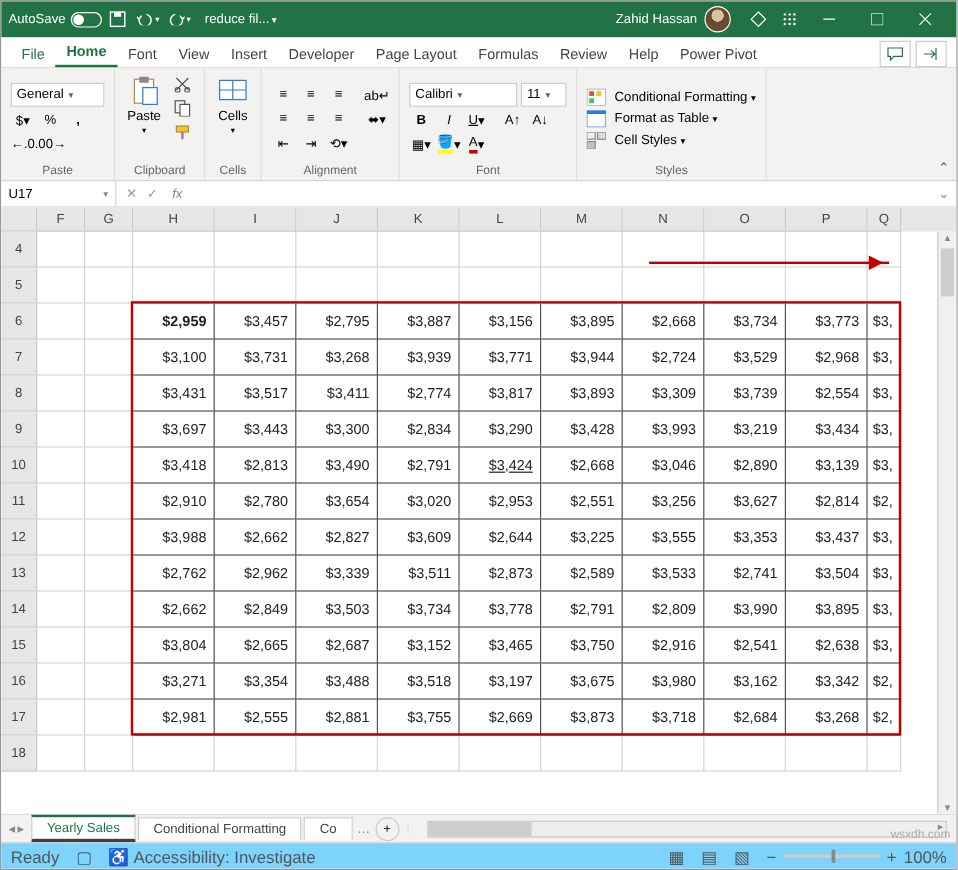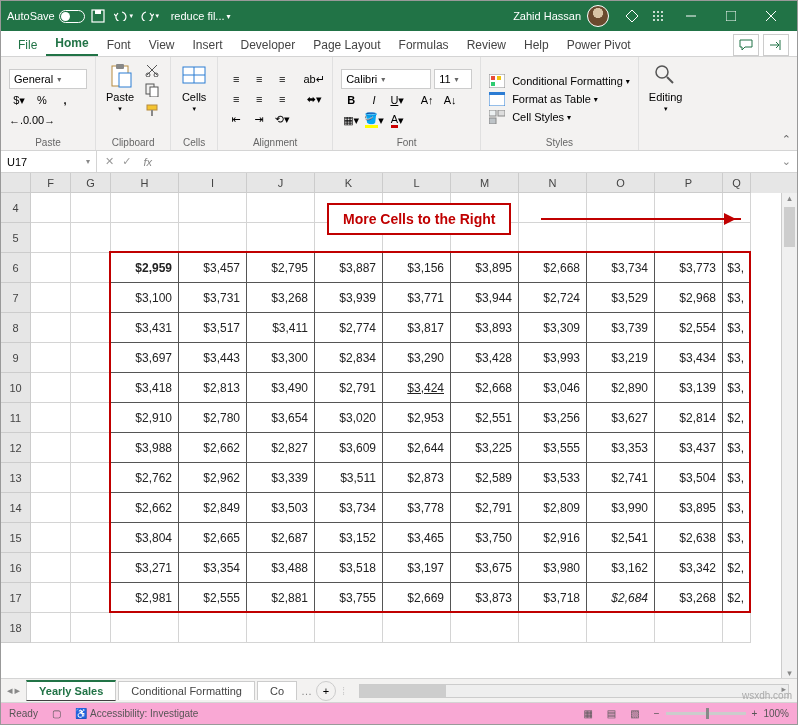--- a/index.html
+++ b/index.html
@@ -46,25 +46,25 @@
 .cells { position: relative; }
 .crow { display: flex; height: 30px; }
 .cell { border-right: 1px solid #d4d4d4; border-bottom: 1px solid #d4d4d4; display: flex; align-items: center; justify-content: flex-end; padding: 0 6px; font-size: 12px; color: #222; }
 .callout { position: absolute; border: 2px solid #c00000; color: #c00000; font-weight: 600; font-size: 14px; padding: 6px 14px; background: #fff; z-index: 5; }
 .arrow-r { position: absolute; height: 2px; background: #c00000; z-index: 4; }
 .arrow-r::after { content: ""; position: absolute; right: -1px; top: -5px; border: 6px solid transparent; border-left: 12px solid #c00000; }
 .redbox { position: absolute; border: 2px solid #c00000; z-index: 3; pointer-events: none; }
 .sheet-tabs { height: 24px; border-top: 1px solid #d4d4d4; display: flex; align-items: center; font-size: 11px; background: #f3f2f1; }
 .st-nav { display: flex; gap: 2px; padding: 0 6px; color: #888; }
 .stab { padding: 3px 12px; border: 1px solid #ccc; border-bottom: none; background: #fff; margin-right: 2px; cursor: pointer; color: #444; }
-.stab.active { background: #fff; border-bottom: 1px solid #404040; color: #217346; font-weight: 700; border-top: 2px solid #217346; }
+.stab.active { background: #fff; border-bottom: 3px solid #404040; color: #217346; font-weight: 400; border-top: 2px solid #217346; }
 .st-add { width: 20px; height: 20px; border: 1px solid #ccc; border-radius: 50%; display: flex; align-items: center; justify-content: center; cursor: pointer; margin-left: 4px; }
 .hscroll { flex: 1; margin: 0 8px; height: 14px; background: #eee; border: 1px solid #ccc; position: relative; }
 .hscroll .thumb { position: absolute; left: 0; width: 20%; height: 100%; background: #cdcdcd; }
-.statusbar { height: 22px; background: #f9a8d4; border-top: 1px solid #d4d4d4; display: flex; align-items: center; font-size: 10px; padding: 0 8px; color: #555; gap: 14px; }
+.statusbar { height: 22px; background: #7dd3fc; border-top: 1px solid #d4d4d4; display: flex; align-items: center; font-size: 14px; padding: 0 8px; color: #555; gap: 14px; }
 .statusbar .spacer { flex: 1; }
 .zoom { display: flex; align-items: center; gap: 6px; }
 .zslider { width: 80px; height: 3px; background: #ccc; position: relative; }
 .zslider::after { content: ""; position: absolute; left: 50%; top: -4px; width: 3px; height: 11px; background: #888; }
 .watermark { position: absolute; right: 6px; bottom: 24px; font-size: 10px; color: #aaa; z-index: 10; }
 svg { display: block; }
 </style>
 </head>
 <body>
 
@@ -312,30 +312,20 @@
             <rect x="9" y="0" width="7" height="6" fill="#ddd" stroke="#888"></rect>
             <rect x="0" y="8" width="7" height="6" fill="#bdc3c7" stroke="#888"></rect>
           </svg>
           <span style="margin-left:4px">Cell Styles</span>
           <span class="dd" style="font-size:8px">▾</span>
         </div>
     </div>
     <div class="rgroup-label">Styles</div>
   </div>
   <div class="rgroup" style="border-right:none">
-    <div class="rg-body">
-      <div class="btn-lg">
-        <svg class="ico" width="22" height="22">
-            <circle cx="9" cy="9" r="6" fill="none" stroke="#555" stroke-width="1.5"></circle>
-            <line x1="14" y1="14" x2="20" y2="20" stroke="#555" stroke-width="2"></line>
-          </svg>
-        <span>Editing</span>
-          <span style="font-size:7px">▾</span>
-      </div>
-    </div>
     <div class="rgroup-label"></div>
   </div>
   <div class="collapse">⌃</div>
 </div>
 
 <div class="namebox-row">
   <div class="namebox">
       <span>U17</span>
       <span style="font-size:8px;color:#888">▾</span>
     </div>
@@ -376,21 +366,20 @@
         <div class="rn">11</div>
         <div class="rn">12</div>
         <div class="rn">13</div>
         <div class="rn">14</div>
         <div class="rn">15</div>
         <div class="rn">16</div>
         <div class="rn">17</div>
         <div class="rn">18</div>
       </div>
     <div class="cells" id="cells">
-      <div class="callout" style="top:10px;left:296px">More Cells to the Right</div>
       <div class="arrow-r" style="top:25px;left:510px;width:200px"></div>
       <div class="redbox" id="redbox" style="left: 78px; top: 58px; width: 642px; height: 362px;"></div>
     <div class="crow">
           <div class="cell" style="width: 40px;"></div>
           <div class="cell" style="width: 40px;"></div>
           <div class="cell" style="width: 68px;"></div>
           <div class="cell" style="width: 68px;"></div>
           <div class="cell" style="width: 68px;"></div>
           <div class="cell" style="width: 68px;"></div>
           <div class="cell" style="width: 68px;"></div>
@@ -571,21 +560,21 @@
         <div class="crow">
           <div class="cell" style="width: 40px;"></div>
           <div class="cell" style="width: 40px;"></div>
           <div class="cell" style="width: 68px; border-color: rgb(85, 85, 85);">$2,981</div>
           <div class="cell" style="width: 68px; border-color: rgb(85, 85, 85);">$2,555</div>
           <div class="cell" style="width: 68px; border-color: rgb(85, 85, 85);">$2,881</div>
           <div class="cell" style="width: 68px; border-color: rgb(85, 85, 85);">$3,755</div>
           <div class="cell" style="width: 68px; border-color: rgb(85, 85, 85);">$2,669</div>
           <div class="cell" style="width: 68px; border-color: rgb(85, 85, 85);">$3,873</div>
           <div class="cell" style="width: 68px; border-color: rgb(85, 85, 85);">$3,718</div>
-          <div class="cell" style="width: 68px; border-color: rgb(85, 85, 85); font-style: italic;">$2,684</div>
+          <div class="cell" style="width: 68px; border-color: rgb(85, 85, 85);">$2,684</div>
           <div class="cell" style="width: 68px; border-color: rgb(85, 85, 85);">$3,268</div>
           <div class="cell" style="width: 28px; border-color: rgb(85, 85, 85);">$2,</div>
         </div>
         <div class="crow">
           <div class="cell" style="width: 40px;"></div>
           <div class="cell" style="width: 40px;"></div>
           <div class="cell" style="width: 68px;"></div>
           <div class="cell" style="width: 68px;"></div>
           <div class="cell" style="width: 68px;"></div>
           <div class="cell" style="width: 68px;"></div>

